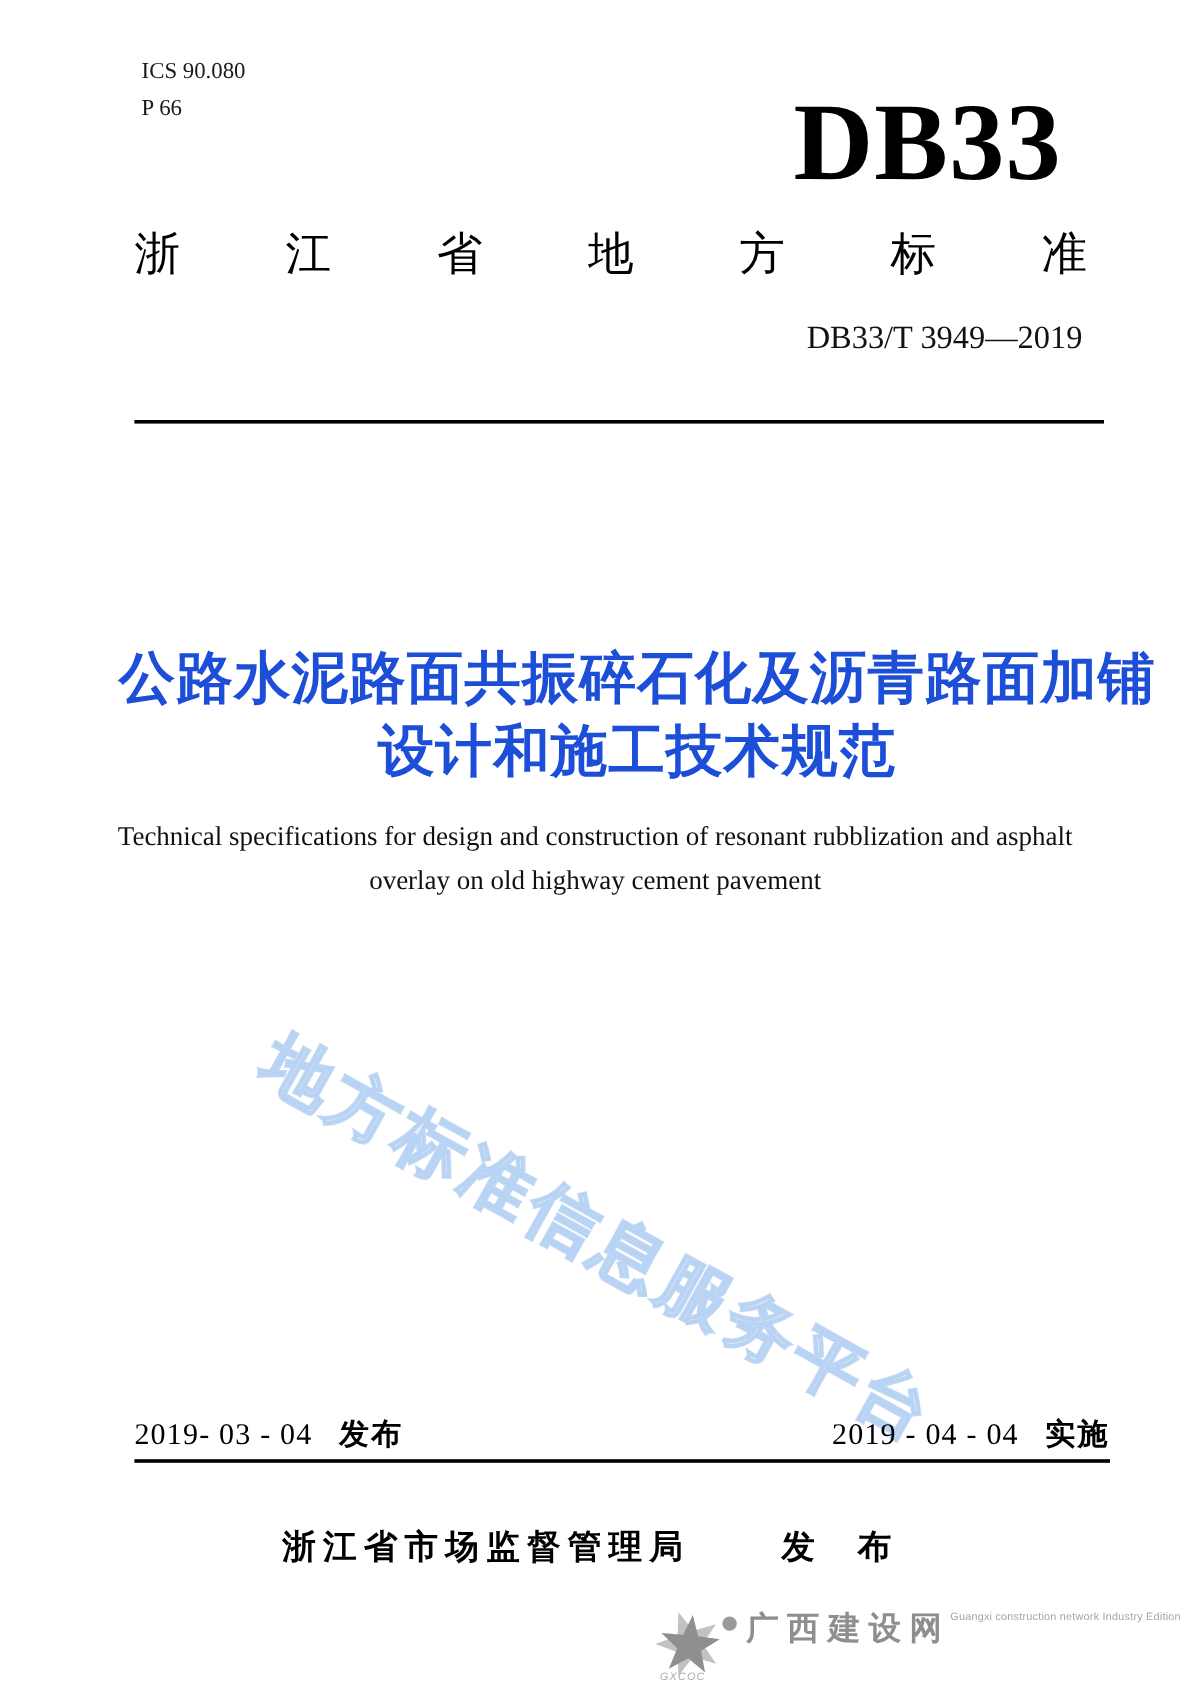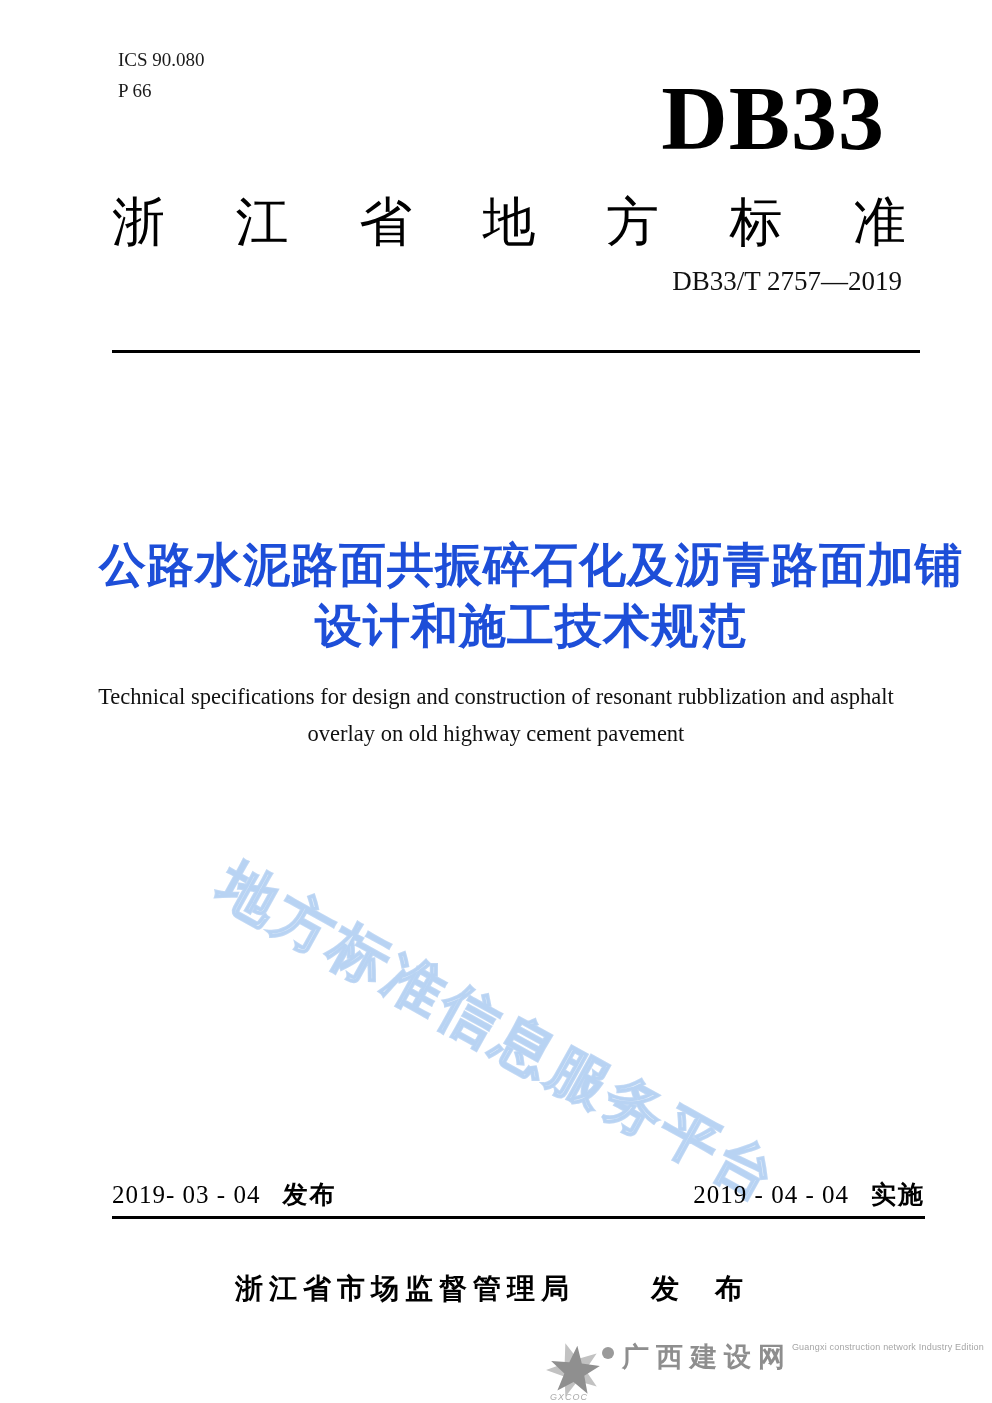--- a/index.html
+++ b/index.html
@@ -38,21 +38,21 @@
     letter-spacing: 1px;
     color: #000;
   }
 
   
   .standard-name {
     position: absolute;
     left: 112px;
     top: 190px;
     width: 794px;
-    font-size: 53px;
+    font-size: 38px;
     line-height: 1.2;
     font-weight: 500;
     text-align: justify;
     text-align-last: justify;
     white-space: normal;
     color: #000;
   }
 
   
   .doc-number {
@@ -191,21 +191,21 @@
 
   <div class="ics-block">
     <div>ICS  90.080</div>
     <div>P 66</div>
   </div>
 
   <div class="db-logo">DB33</div>
 
   <div class="standard-name">浙 江 省 地 方 标 准</div>
 
-  <div class="doc-number">DB33/T  2757—2019</div>
+  <div class="doc-number">DB33/T  3949—2019</div>
 
   <div class="rule-top"></div>
 
   <div class="doc-title">
     <div>公路水泥路面共振碎石化及沥青路面加铺</div>
     <div>设计和施工技术规范</div>
   </div>
 
   <div class="doc-title-en">Technical specifications for design and construction of resonant rubblization and asphalt overlay on old highway cement pavement</div>
 

